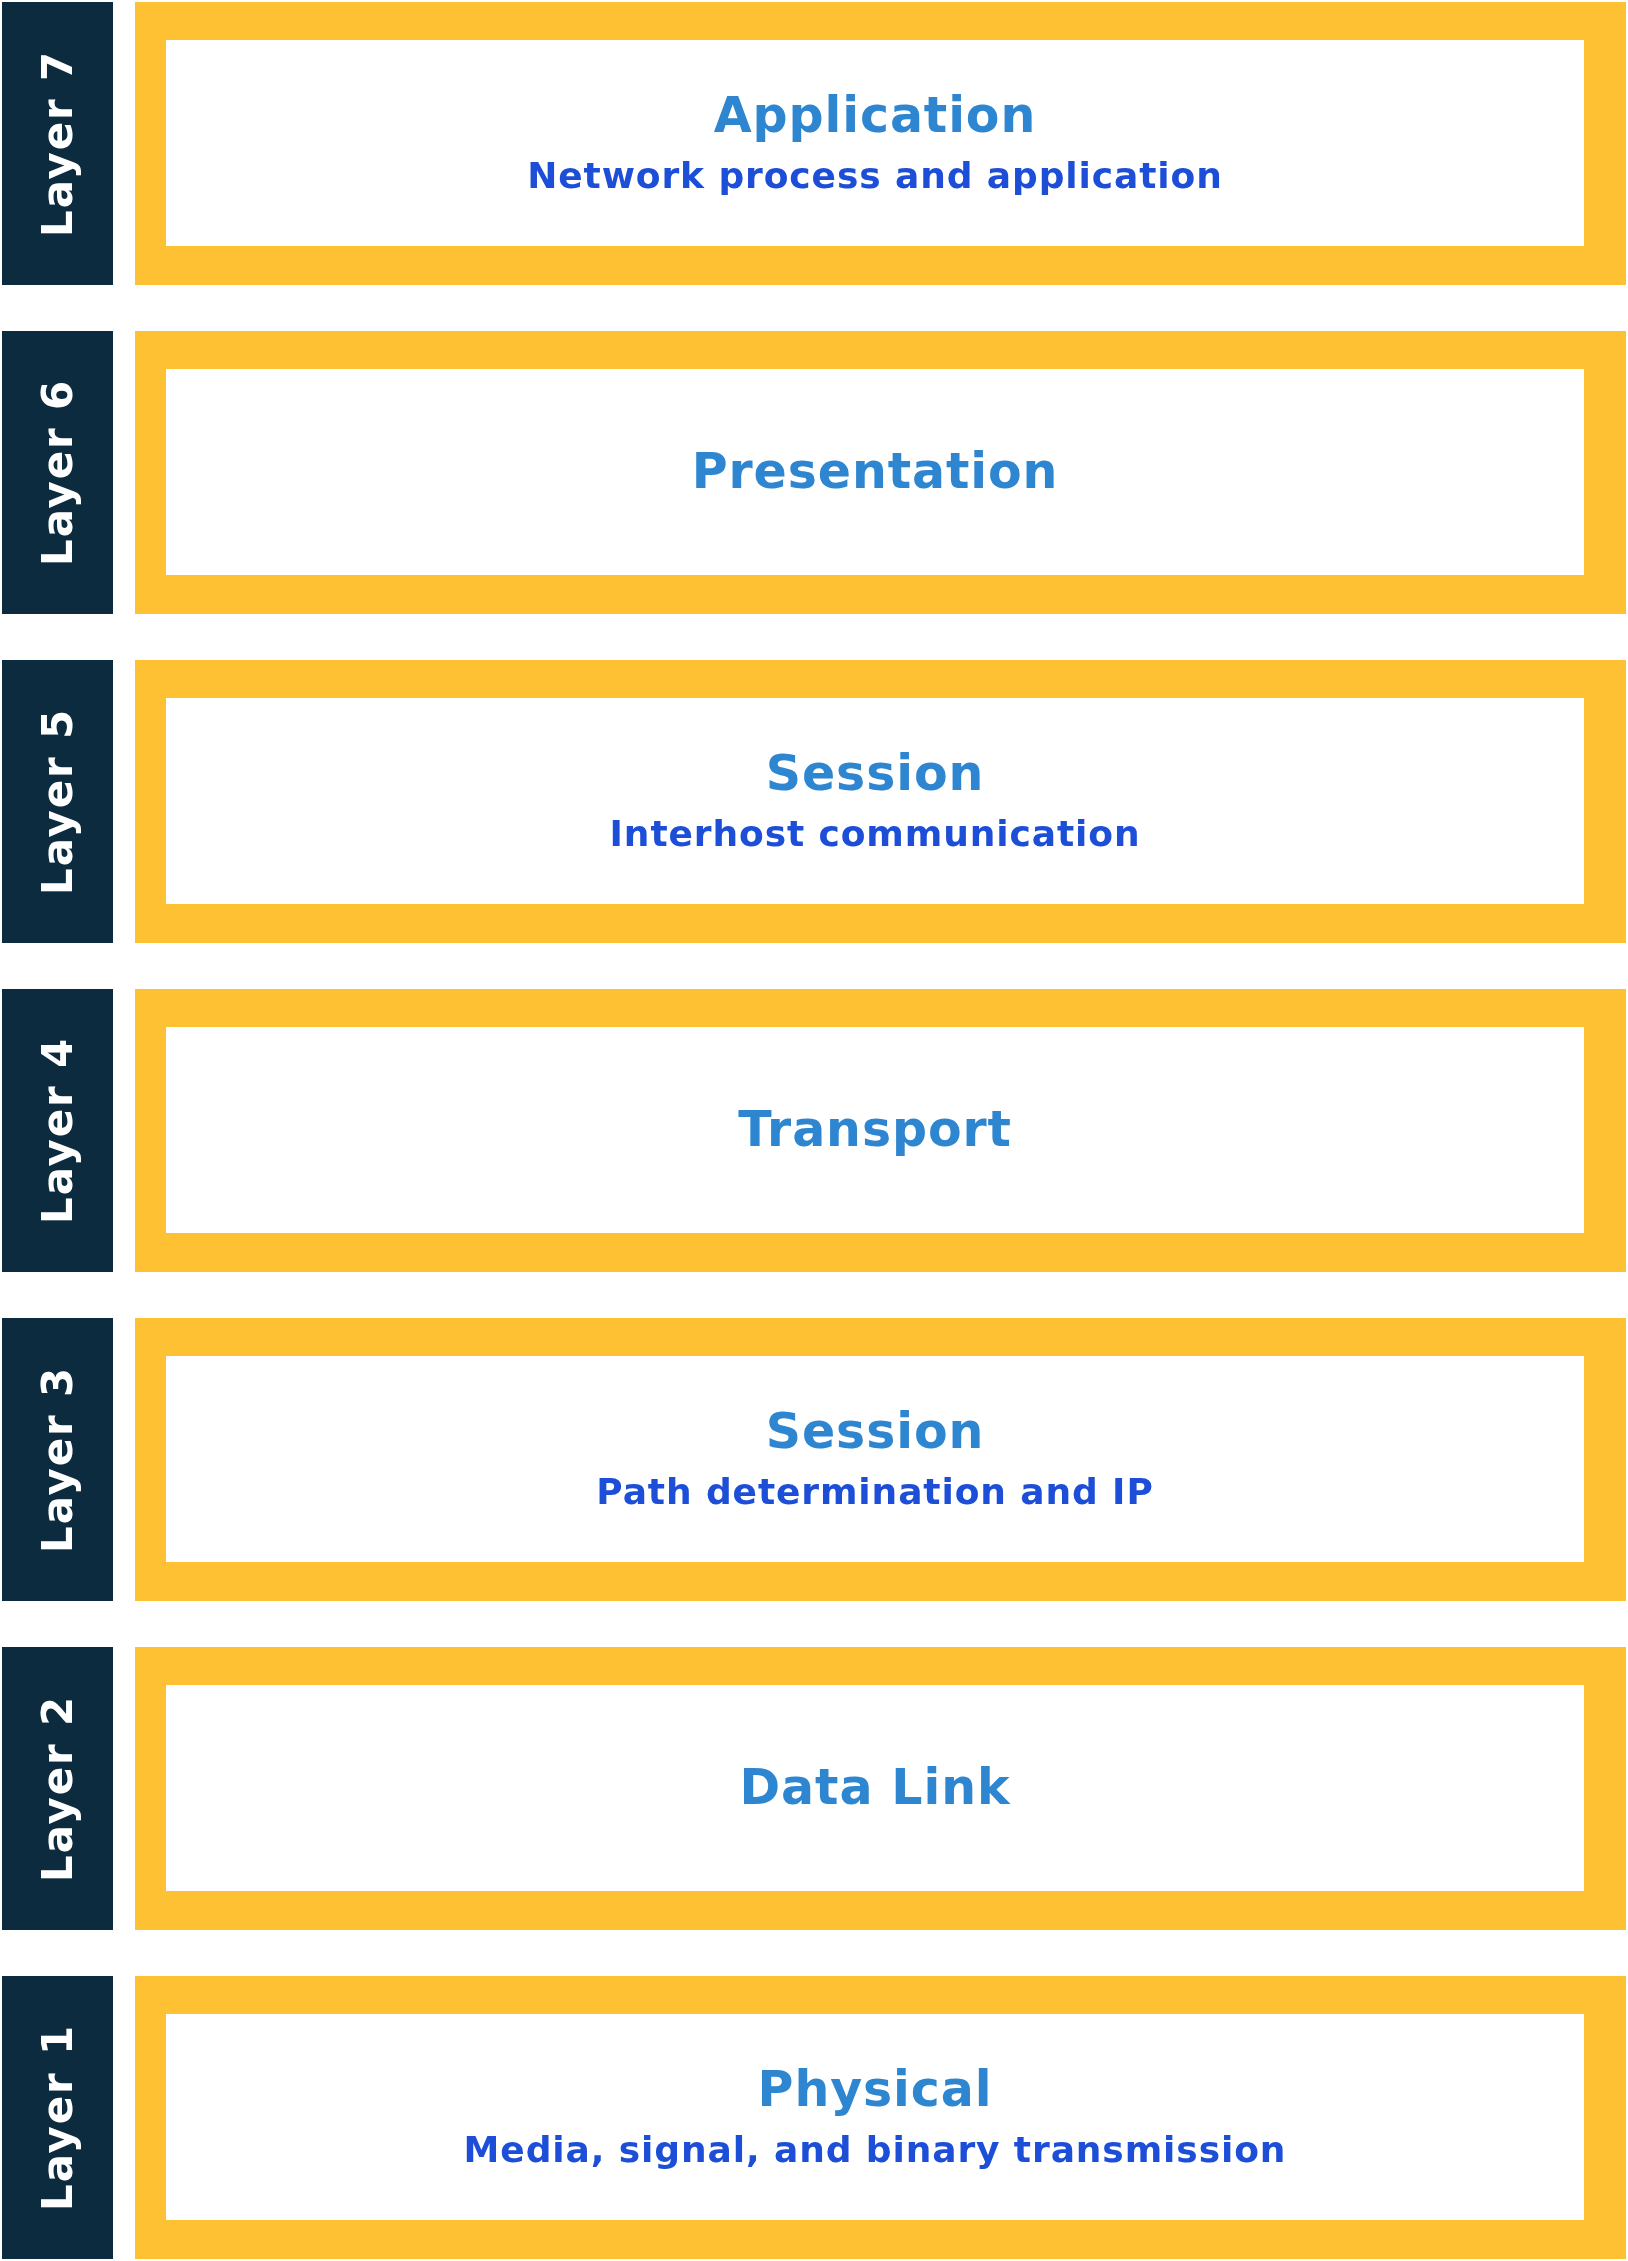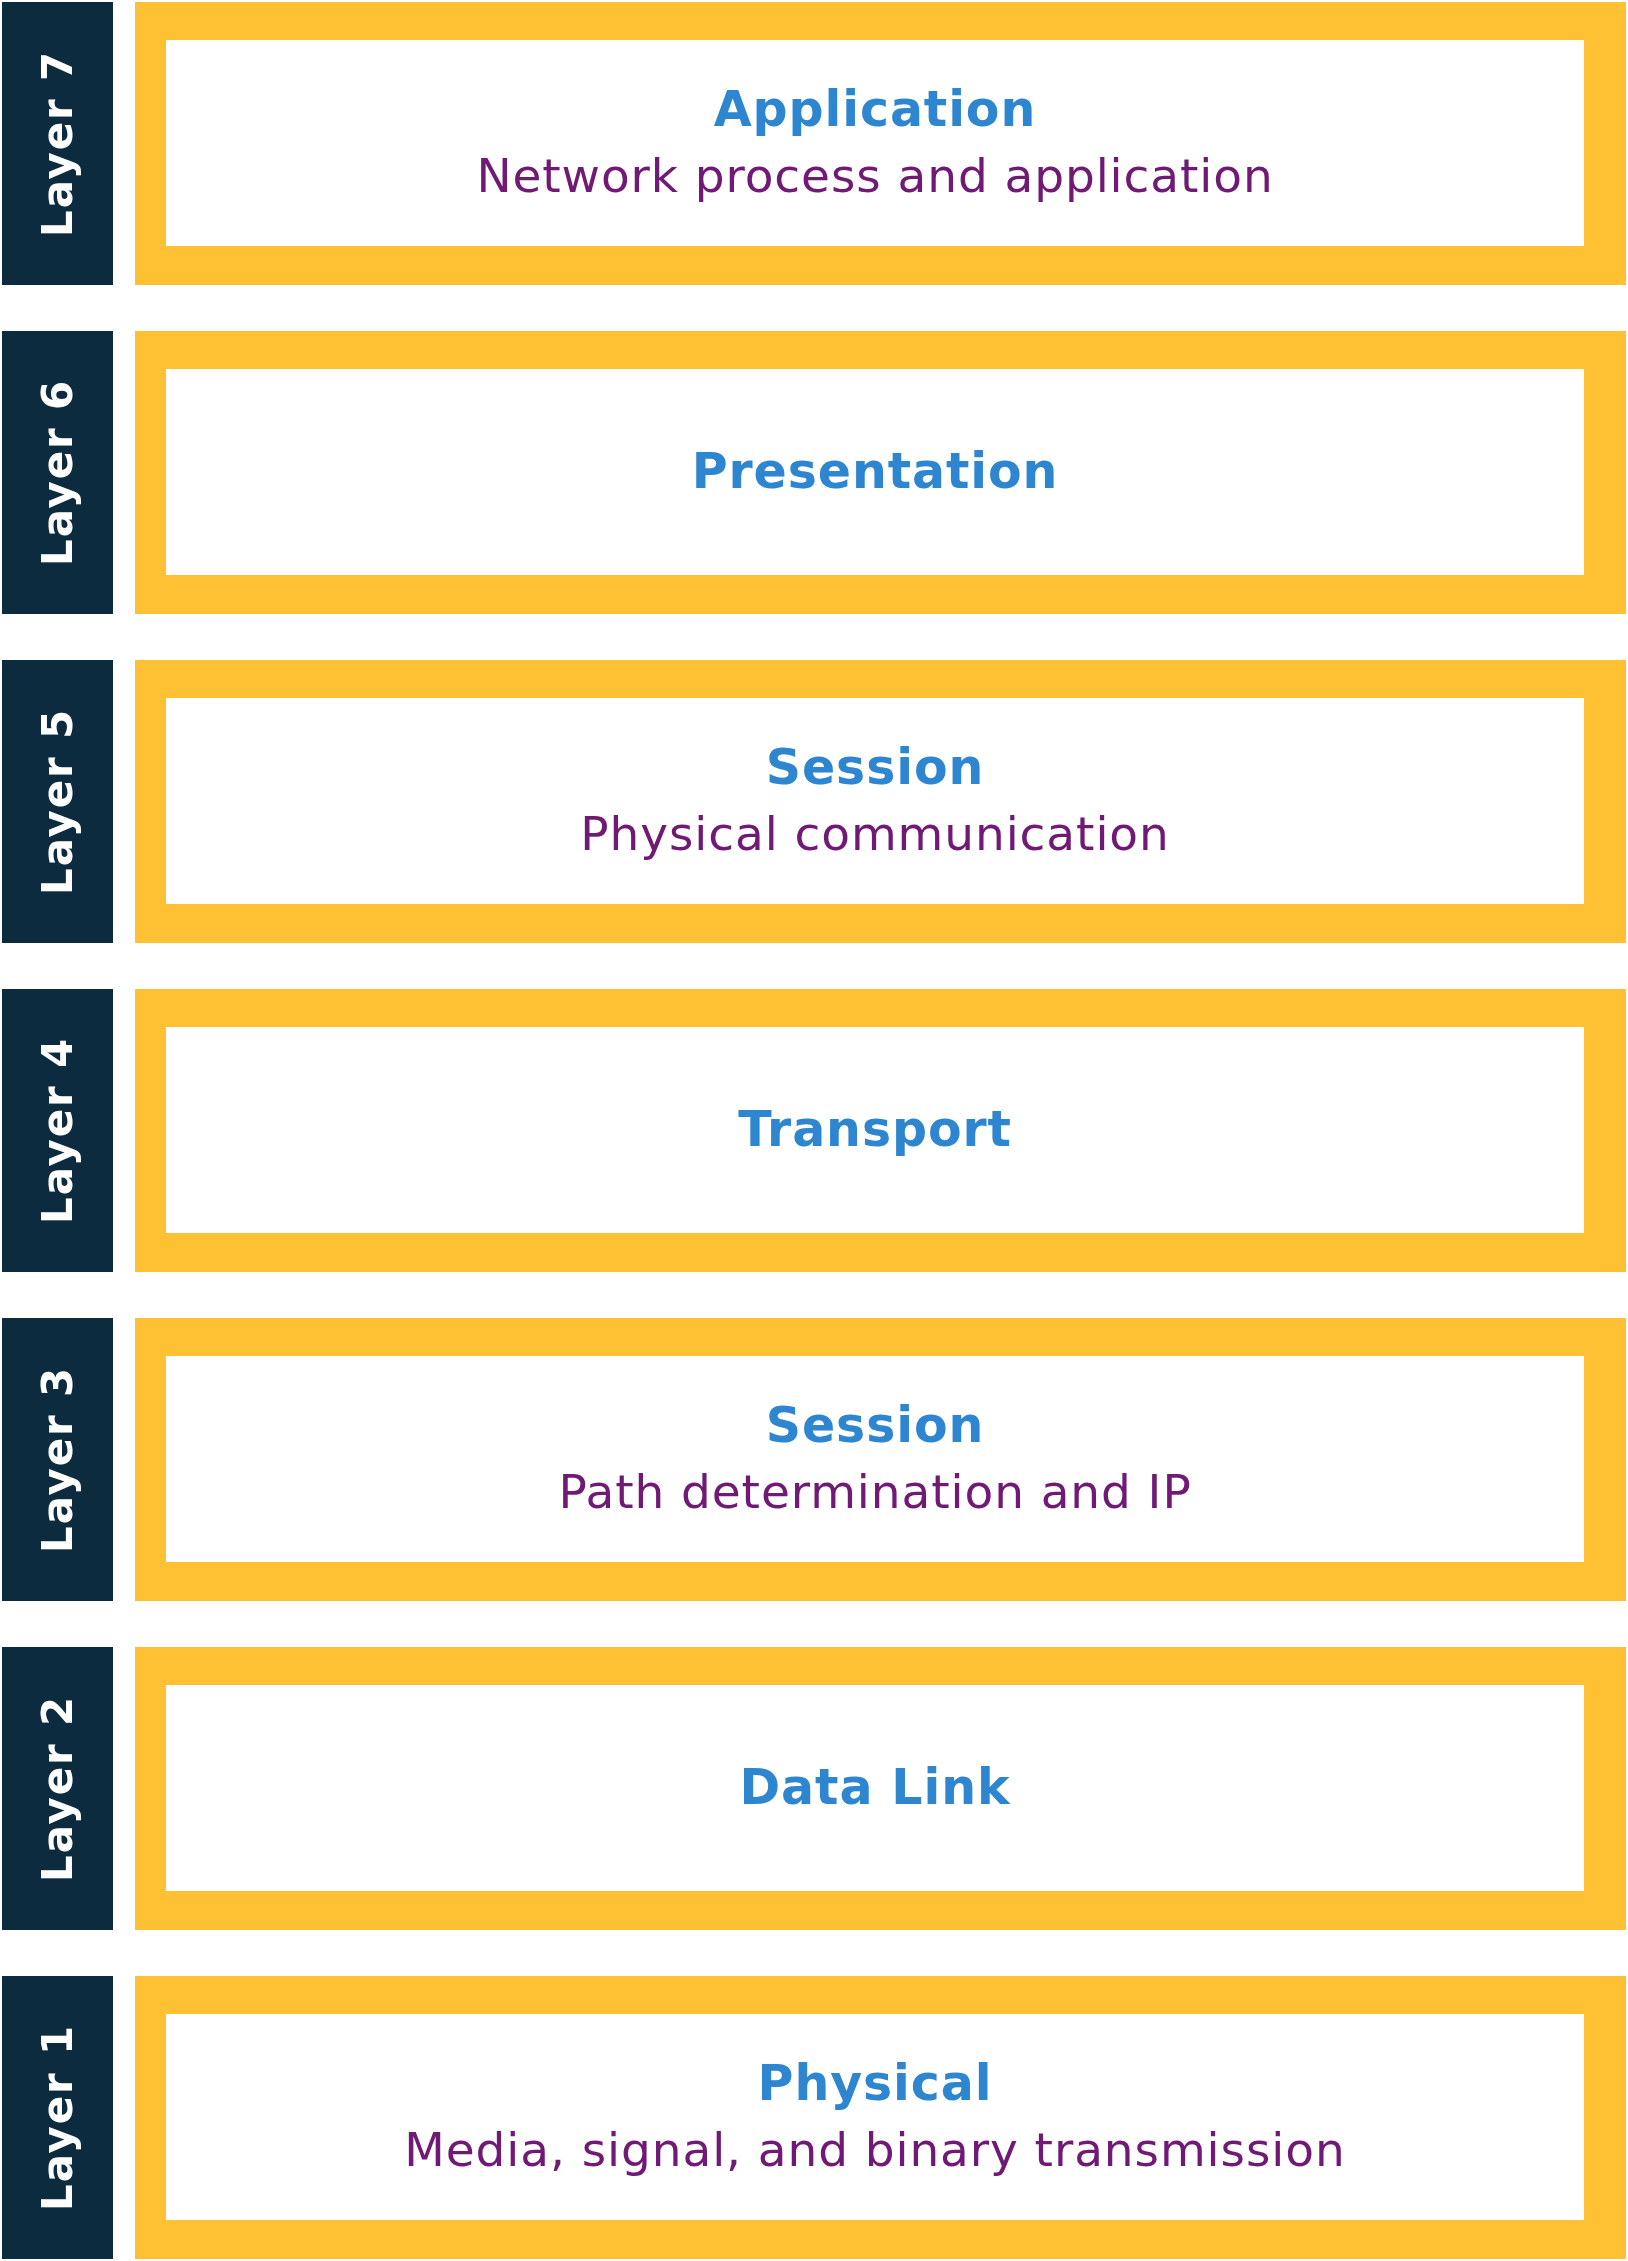--- a/index.html
+++ b/index.html
@@ -64,23 +64,23 @@
     text-align: center;
   }
   .layer-title {
     color: #2E86D1;
     font-size: 49px;
     font-weight: bold;
     letter-spacing: 0.9px;
     line-height: 1.1;
   }
   .layer-desc {
-    color: #701a75;
-    font-size: 47px;
-    font-weight: normal;
+    color: #1d4ed8;
+    font-size: 36px;
+    font-weight: bold;
     letter-spacing: 0.9px;
     line-height: 1.15;
   }
 </style>
 </head>
 <body>
 
 <div class="diagram" id="diagram">
   <div class="row">
     <div class="label-bar">
@@ -105,21 +105,21 @@
     </div>
   </div>
 
   <div class="row">
     <div class="label-bar">
       <span class="label-text">Layer 5</span>
     </div>
     <div class="layer-box">
       <div class="layer-inner">
         <div class="layer-title">Session</div>
-        <div class="layer-desc">Physical communication</div>
+        <div class="layer-desc">Interhost communication</div>
       </div>
     </div>
   </div>
 
   <div class="row">
     <div class="label-bar">
       <span class="label-text">Layer 4</span>
     </div>
     <div class="layer-box">
       <div class="layer-inner">

